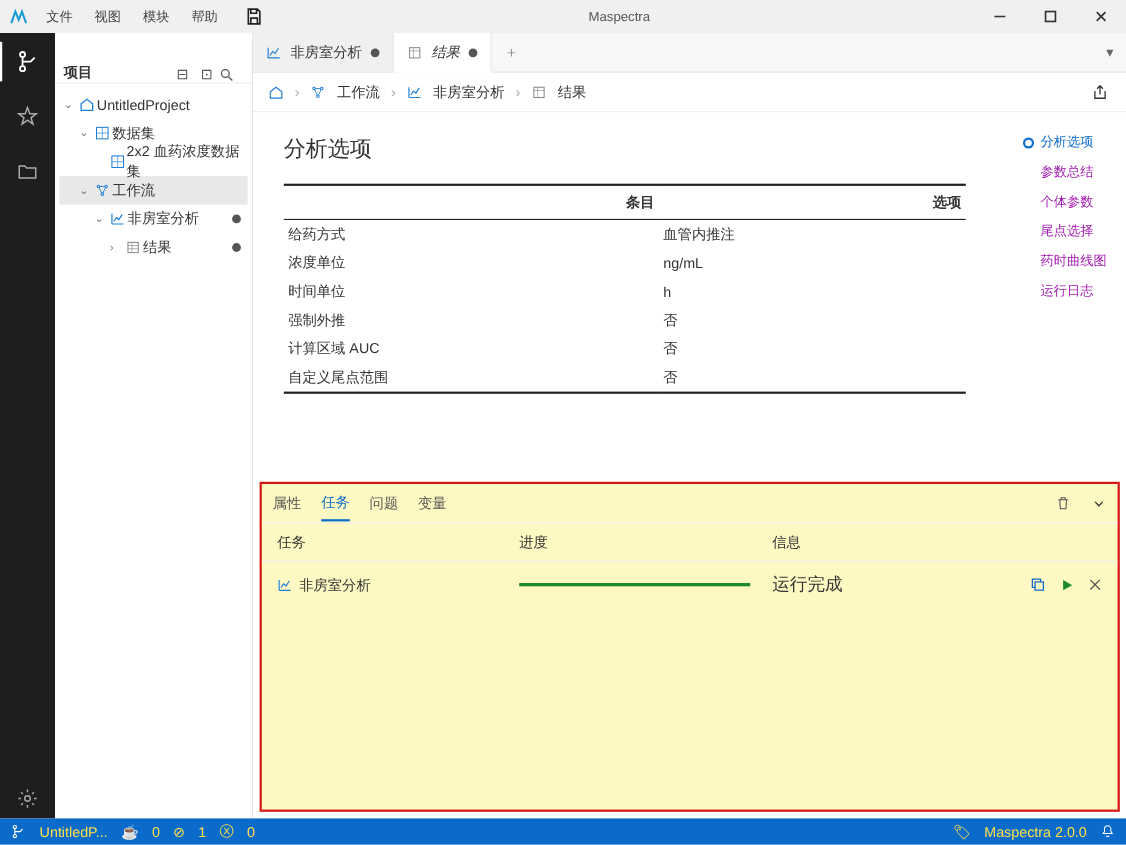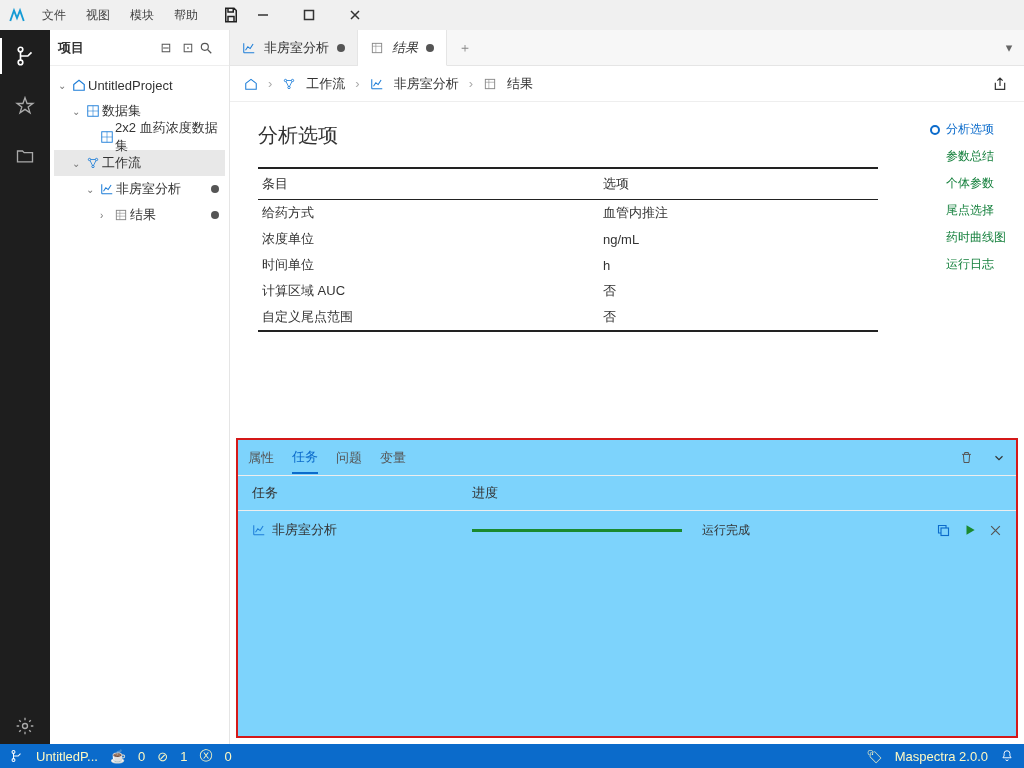--- a/index.html
+++ b/index.html
@@ -11,21 +11,21 @@
 .titlebar .save{margin-left:16px;display:flex;align-items:center}
 .titlebar .appname{flex:1;text-align:center;font-size:12px;color:#555}
 .titlebar .winctl{display:flex}
 .titlebar .winctl div{width:46px;height:30px;display:flex;align-items:center;justify-content:center}
 .main{flex:1;display:flex;min-height:0}
 .rail{width:50px;background:#1e1e1e;display:flex;flex-direction:column;align-items:center;padding-top:8px;gap:14px}
 .rail .it{width:50px;height:36px;display:flex;align-items:center;justify-content:center}
 .rail .it.active{border-left:2px solid #fff}
 .rail .sp{flex:1}
 .sidebar{width:180px;background:#fff;border-right:1px solid #e5e5e5;display:flex;flex-direction:column}
-.sb-hd{height:36px;display:flex;align-items:center;padding:0 8px;border-bottom:1px solid #eee}
+.sb-hd{height:46px;display:flex;align-items:flex-end;padding:0 8px;border-bottom:1px solid #eee}
 .sb-hd .t{font-weight:600;flex:1;font-size:13px}
 .sb-hd .ic{width:22px;text-align:center;color:#555}
 .tree{padding:6px 4px;font-size:12px}
 .tree .nd{display:flex;align-items:center;height:26px;padding-left:4px;cursor:default}
 .tree .nd .ch{width:12px;color:#777;font-size:10px}
 .tree .nd .ic{width:18px;display:flex;align-items:center;justify-content:center;color:#1e7ed8}
 .tree .nd.sel{background:#e8e8e8}
 .tree .nd .dot{width:8px;height:8px;background:#555;border-radius:50%;margin-left:auto;margin-right:6px}
 .content{flex:1;display:flex;flex-direction:column;background:#fff;min-width:0}
 .tabs{height:36px;display:flex;align-items:stretch;border-bottom:1px solid #e5e5e5;background:#f7f7f7}
@@ -35,64 +35,65 @@
 .tab .cl{width:8px;height:8px;background:#555;border-radius:50%}
 .tabs .add{width:36px;display:flex;align-items:center;justify-content:center;color:#888}
 .tabs .more{margin-left:auto;width:30px;display:flex;align-items:center;justify-content:center;color:#666}
 .crumbs{height:36px;display:flex;align-items:center;padding:0 14px;gap:10px;color:#555;font-size:12px;border-bottom:1px solid #eee}
 .crumbs .sep{color:#aaa}
 .crumbs .share{margin-left:auto;margin-right:2px}
 .body{flex:1;display:flex;min-height:0}
 .doc{flex:1;overflow:auto;padding:20px 28px}
 .doc h2{font-size:20px;font-weight:500;margin-bottom:18px}
 .opt-tbl{width:620px;border-collapse:collapse}
-.opt-tbl thead th{text-align:left;border-top:2px solid #222;border-bottom:1px solid #222;padding:6px 4px;font-weight:400}
+.opt-tbl thead th{text-align:right;border-top:2px solid #222;border-bottom:1px solid #222;padding:6px 4px;font-weight:700}
 .opt-tbl tbody td{padding:4px 4px}
 .opt-tbl tbody tr:last-child td{border-bottom:2px solid #222}
 .toc{width:100px;padding:14px 6px}
-.toc .it{display:flex;align-items:center;gap:6px;padding:5px 0;font-size:12px;color:#15803d}
+.toc .it{display:flex;align-items:center;gap:6px;padding:5px 0;font-size:12px;color:#a21caf}
 .toc .it.a{color:#0b6bcb;font-weight:500}
 .toc .it.a::before{content:"";width:6px;height:6px;border:2px solid #0b6bcb;border-radius:50%}
 .toc .it:not(.a)::before{content:"";width:10px}
-.panel{height:300px;border:2px solid #d41818;margin:0 6px 6px 6px;display:flex;flex-direction:column;background:#7dd3fc}
+.panel{height:300px;border:2px solid #d41818;margin:0 6px 6px 6px;display:flex;flex-direction:column;background:#fef9c3}
 .ptabs{height:36px;display:flex;align-items:center;padding:0 10px;gap:18px;border-bottom:1px solid #eee}
 .ptabs span{font-size:13px;color:#555;padding:6px 0}
 .ptabs span.a{color:#0b6bcb;border-bottom:2px solid #0b6bcb}
 .ptabs .sp{flex:1}
 .phead{display:flex;padding:8px 14px;border-bottom:1px solid #eee;font-size:12px;color:#333}
 .phead .c1{width:220px}.phead .c2{width:230px}.phead .c3{flex:1}
 .prow{display:flex;align-items:center;padding:10px 14px}
 .prow .c1{width:220px;display:flex;align-items:center;gap:6px;color:#0b6bcb}
 .prow .c2{width:230px}
 .prog{width:210px;height:3px;background:#1b8a2f}
-.prow .c3{flex:1;font-size:12px}
+.prow .c3{flex:1;font-size:16px}
 .prow .acts{display:flex;gap:12px;align-items:center}
 .status{height:24px;background:#0b6bcb;color:#fff;display:flex;align-items:center;padding:0 10px;gap:12px;font-size:12px}
 .status .sp{flex:1}
-.status span{color:#fef9c3}
+.status span{color:#fde047}
 svg{display:block}
 </style>
 </head>
 <body>
 
 <div class="titlebar">
   <svg class="logo" viewBox="0 0 24 24">
       <path d="M3 20 L8 6 L12 16 L16 6 L21 20" fill="none" stroke="#169bd5" stroke-width="2.5"></path>
     </svg>
   <div class="menus">
     <span>文件</span>
     <span>视图</span>
     <span>模块</span>
     <span>帮助</span>
   </div>
   <div class="save">
     <svg width="18" height="18" viewBox="0 0 24 24">
         <path d="M5 3h11l3 3v15H5z M8 3v5h7V3 M8 21v-7h8v7" fill="none" stroke="#222" stroke-width="2"></path>
       </svg>
   </div>
+  <div class="appname">Maspectra</div>
   <div class="winctl">
     <div>
         <svg width="12" height="12">
           <line x1="1" y1="6" x2="11" y2="6" stroke="#333" stroke-width="1.5"></line>
         </svg>
       </div>
     <div>
         <svg width="12" height="12">
           <rect x="1.5" y="1.5" width="9" height="9" fill="none" stroke="#333" stroke-width="1.5"></rect>
         </svg>
@@ -292,20 +293,24 @@
                 <td>给药方式</td>
                 <td>血管内推注</td>
               </tr>
               <tr>
                 <td>浓度单位</td>
                 <td>ng/mL</td>
               </tr>
               <tr>
                 <td>时间单位</td>
                 <td>h</td>
+              </tr>
+              <tr>
+                <td>强制外推</td>
+                <td>否</td>
               </tr>
               <tr>
                 <td>计算区域 AUC</td>
                 <td>否</td>
               </tr>
               <tr>
                 <td>自定义尾点范围</td>
                 <td>否</td>
               </tr>
             </tbody>
@@ -335,20 +340,21 @@
           </span>
         <span>
             <svg width="14" height="14" viewBox="0 0 24 24">
               <path d="M6 9l6 6 6-6" fill="none" stroke="#333" stroke-width="2"></path>
             </svg>
           </span>
       </div>
       <div class="phead">
         <div class="c1">任务</div>
         <div class="c2">进度</div>
+        <div class="c3">信息</div>
       </div>
       <div class="prow">
         <div class="c1">
             <svg width="14" height="14" viewBox="0 0 24 24">
               <path d="M3 20V4M3 20h18M6 16l4-6 4 3 5-8" fill="none" stroke="#1e7ed8" stroke-width="1.8"></path>
             </svg>
             <span>非房室分析</span>
           </div>
         <div class="c2">
             <div class="prog"></div>

